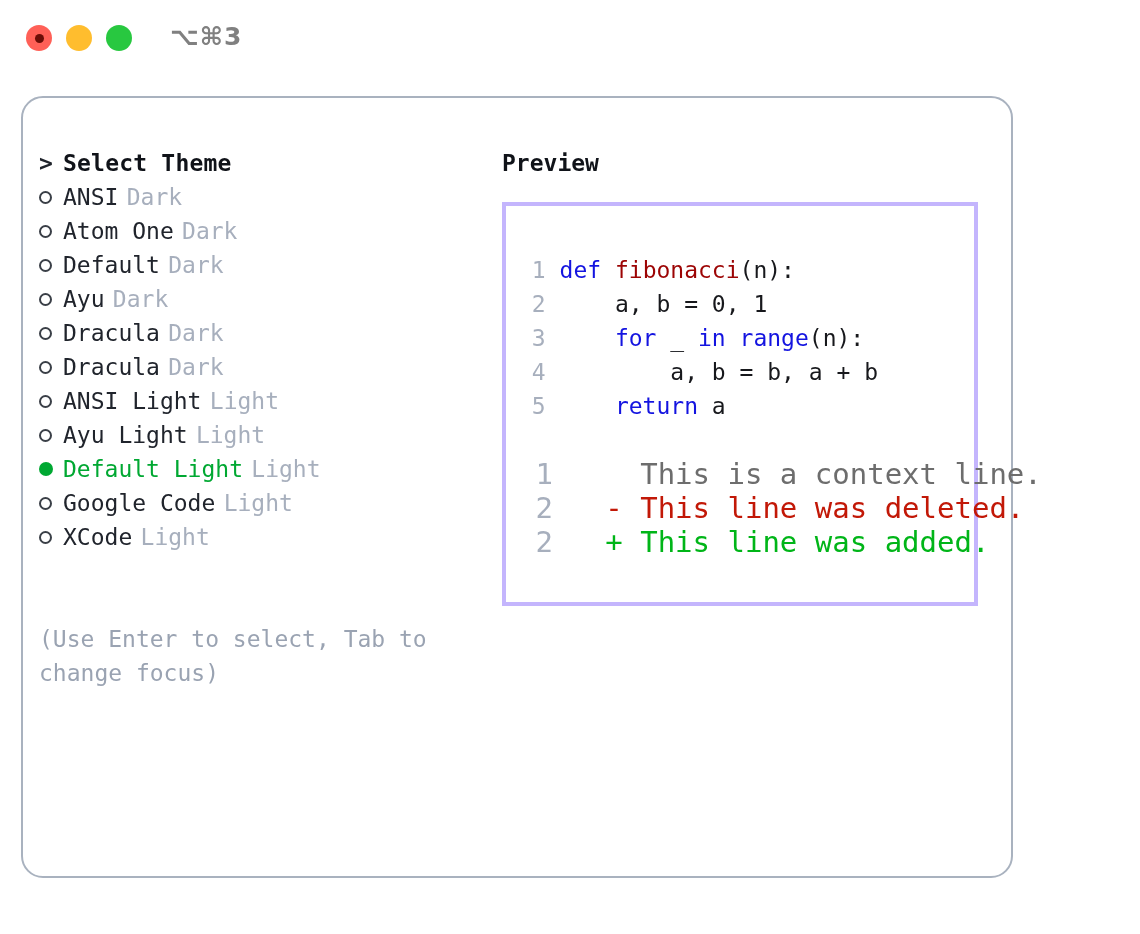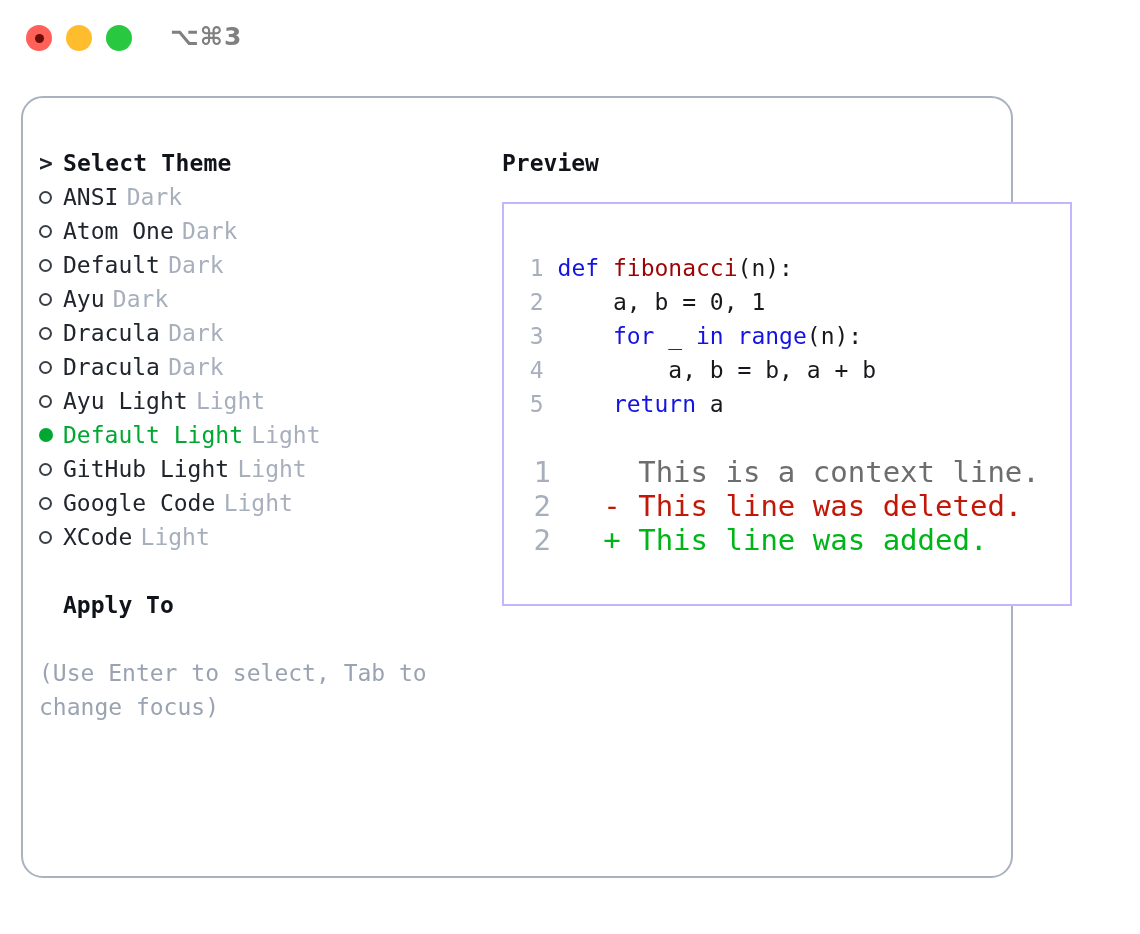--- a/index.html
+++ b/index.html
@@ -145,23 +145,23 @@
     width: 490px;
   }
   .preview-title {
     font-size: 23px;
     font-weight: bold;
     color: #101319;
     line-height: 34px;
     margin-bottom: 22px;
   }
   .preview-box {
-    width: 570px;
+    width: 476px;
     height: 404px;
-    border: 2px solid #c4b5fd;
+    border: 4px solid #c4b5fd;
     box-sizing: border-box;
     background: #ffffff;
     position: relative;
   }
   .code {
     position: absolute;
     left: 12px; top: 47px;
     font-size: 23px;
     line-height: 34px;
     white-space: pre;
@@ -211,32 +211,29 @@
         <span class="bullet caret">&gt;</span><span class="label">Select Theme</span>
       </div>
 
       <div id="theme-list">
           <div class="row"><span class="bullet empty"></span><span class="label">ANSI</span><span class="dim">Dark</span></div>
           <div class="row"><span class="bullet empty"></span><span class="label">Atom One</span><span class="dim">Dark</span></div>
           <div class="row"><span class="bullet empty"></span><span class="label">Default</span><span class="dim">Dark</span></div>
           <div class="row"><span class="bullet empty"></span><span class="label">Ayu</span><span class="dim">Dark</span></div>
           <div class="row"><span class="bullet empty"></span><span class="label">Dracula</span><span class="dim">Dark</span></div>
           <div class="row"><span class="bullet empty"></span><span class="label">Dracula</span><span class="dim">Dark</span></div>
+          <div class="row"><span class="bullet empty"></span><span class="label">ANSI Light</span><span class="dim">Light</span></div>
           <div class="row"><span class="bullet empty"></span><span class="label">Ayu Light</span><span class="dim">Light</span></div>
           <div class="row selected"><span class="bullet filled"></span><span class="label">Default Light</span><span class="dim">Light</span></div>
-          <div class="row"><span class="bullet empty"></span><span class="label">GitHub Light</span><span class="dim">Light</span></div>
           <div class="row"><span class="bullet empty"></span><span class="label">Google Code</span><span class="dim">Light</span></div>
           <div class="row"><span class="bullet empty"></span><span class="label">XCode</span><span class="dim">Light</span></div>
         </div>
 
       <div class="spacer"></div>
 
-      <div class="row apply-head">
-        <span class="bullet blank"></span><span class="label">Apply To</span>
-      </div>
 
 
       <div class="hint">(Use Enter to select, Tab to change focus)</div>
     </div>
 
     <div class="right-col">
       <div class="preview-title">Preview</div>
 
       <div class="preview-box">
         <div class="code" id="code-block"><span class="cl"><span class="ln">1</span><span class="kw">def</span><span class="pl"> </span><span class="fn">fibonacci</span><span class="pl">(n):</span></span><span class="cl"><span class="ln">2</span><span class="pl">    a, b = 0, 1</span></span><span class="cl"><span class="ln">3</span><span class="pl">    </span><span class="kw">for</span><span class="pl"> _ </span><span class="kw">in</span><span class="pl"> </span><span class="kw">range</span><span class="pl">(n):</span></span><span class="cl"><span class="ln">4</span><span class="pl">        a, b = b, a + b</span></span><span class="cl"><span class="ln">5</span><span class="pl">    </span><span class="kw">return</span><span class="pl"> a</span></span></div>

